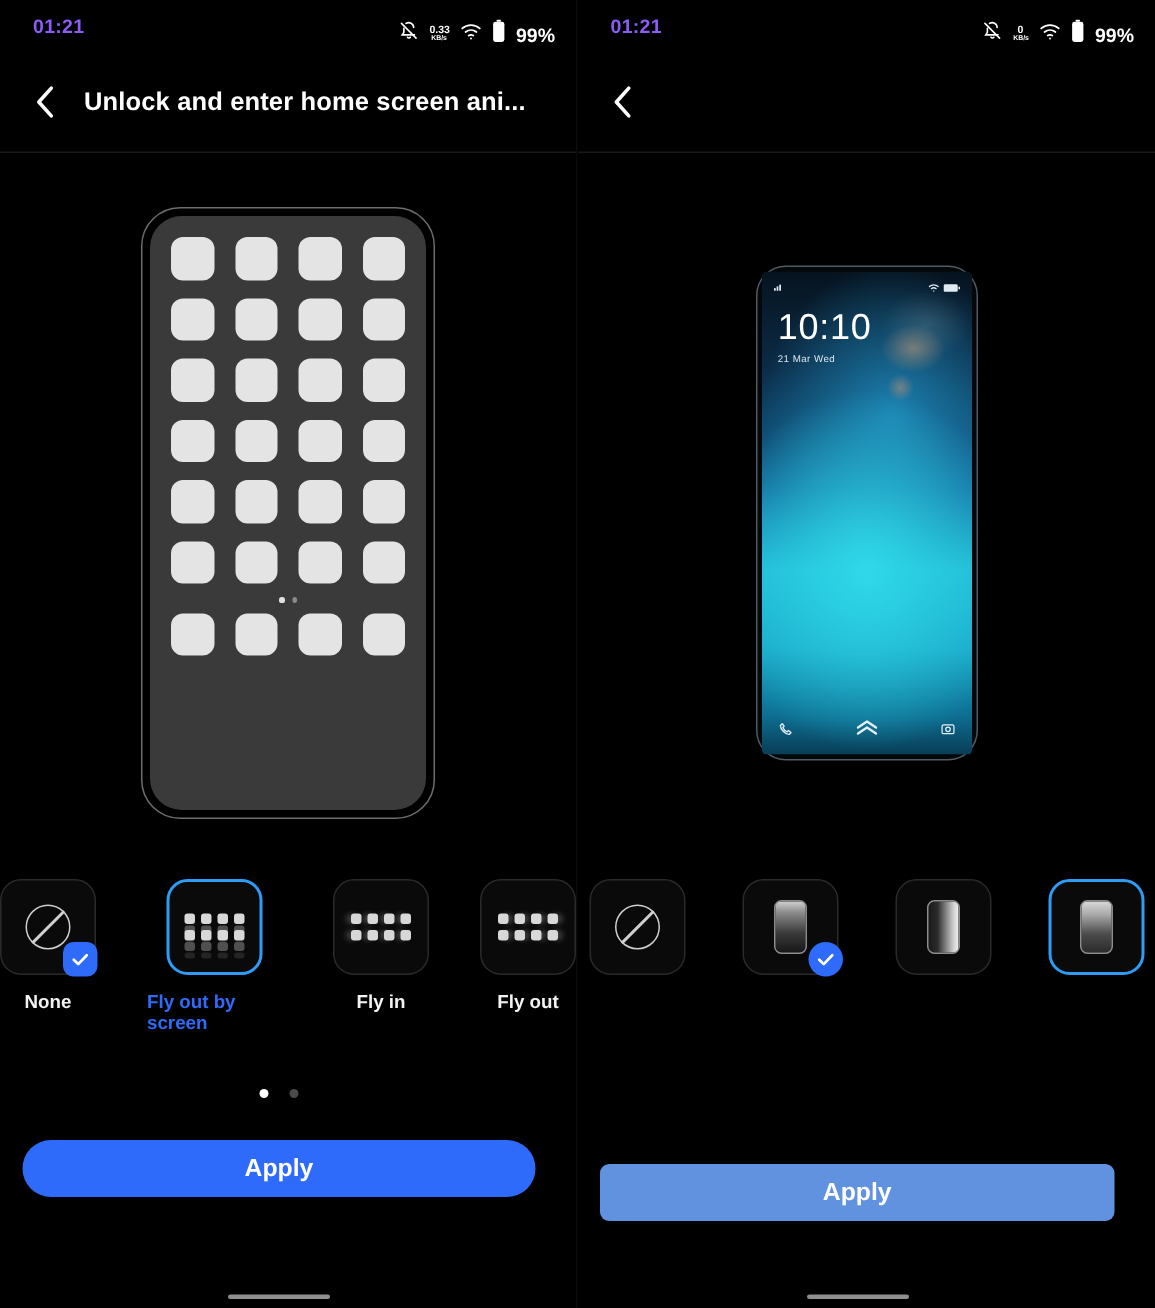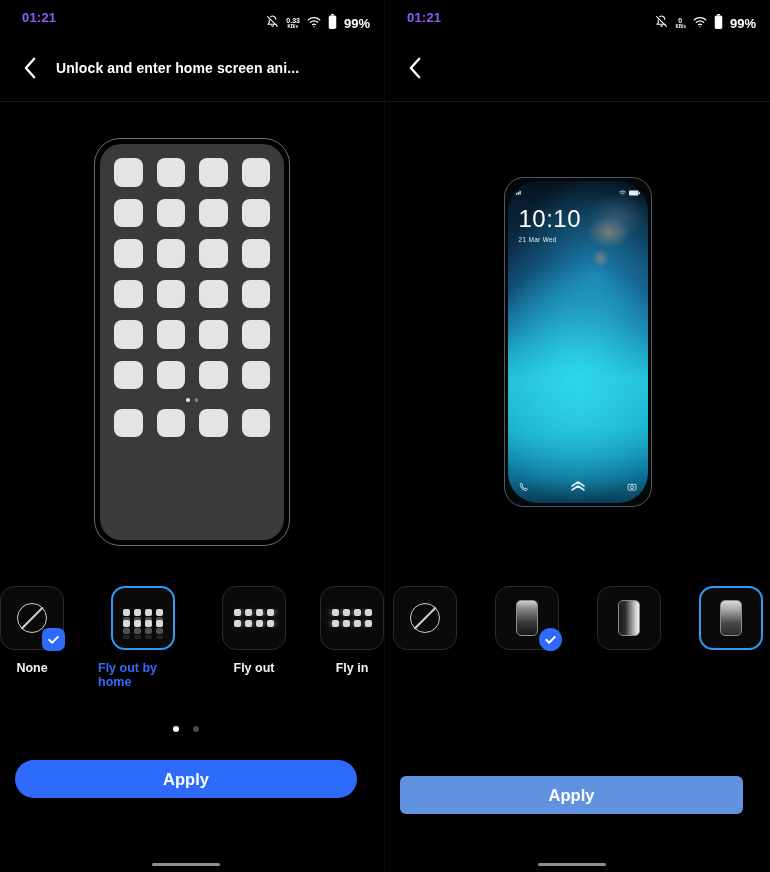--- a/index.html
+++ b/index.html
@@ -31,21 +31,21 @@
   .titlebar {
     height: 68px; display: flex; align-items: center; gap: 14px;
     padding: 0 18px 0 18px;
     border-bottom: 1px solid #181818;
   }
   .back-btn {
     width: 24px; height: 28px; display: flex; align-items: center;
     justify-content: center; cursor: pointer; flex: none;
   }
   .title {
-    color: #fff; font-size: 14px; font-weight: 700; letter-spacing: .1px;
+    color: #fff; font-size: 17px; font-weight: 700; letter-spacing: .1px;
     white-space: nowrap; overflow: hidden; text-overflow: ellipsis;
   }
 
   
   .preview-wrap {
     height: 480px; display: flex; align-items: center; justify-content: center;
   }
 
   
   .phone-home {
@@ -65,21 +65,21 @@
   .page-dots-mini i.dim { background: #8a8a8a; }
   .dock-grid { display: grid; grid-template-columns: repeat(4, 1fr); gap: 14px; }
 
   
   .phone-lock {
     width: 148px; height: 330px; border-radius: 20px;
     border: 1.5px solid #4f5a63; padding: 3px; background: #05080a;
     position: relative;
   }
   .lock-inner {
-    width: 100%; height: 100%; border-radius: 30px; overflow: hidden;
+    width: 100%; height: 100%; border-radius: 3px; overflow: hidden;
     position: relative;
     background:
       radial-gradient(ellipse 120% 60% at 50% 62%, #2fd8e8 0%, rgba(47,216,232,0) 62%),
       radial-gradient(ellipse 90% 45% at 62% 30%, rgba(30,140,190,.85) 0%, rgba(30,140,190,0) 70%),
       linear-gradient(180deg, #06131f 0%, #0b2b46 20%, #13699a 45%, #1fb8d4 62%, #19a5c6 78%, #0d6e92 92%, #083d56 100%);
   }
   .lock-inner::after {
     content: ""; position: absolute; inset: 0;
     background:
       radial-gradient(ellipse 22% 7% at 72% 16%, rgba(210,160,120,.5) 0%, rgba(210,160,120,0) 70%),
@@ -285,53 +285,53 @@
             <div class="mini-sq"></div>
               <div class="mini-sq"></div>
               <div class="mini-sq"></div>
               <div class="mini-sq"></div>
             <div class="mini-sq"></div>
               <div class="mini-sq"></div>
               <div class="mini-sq"></div>
               <div class="mini-sq"></div>
           </div>
         </div>
-        <div class="opt-label active">Fly out by home</div>
+        <div class="opt-label active">Fly out by screen</div>
+      </div>
+
+      <div class="opt">
+        <div class="opt-tile">
+          <div class="mini-grid blur-l">
+            <div class="mini-sq"></div>
+              <div class="mini-sq"></div>
+              <div class="mini-sq"></div>
+              <div class="mini-sq"></div>
+            <div class="mini-sq"></div>
+              <div class="mini-sq"></div>
+              <div class="mini-sq"></div>
+              <div class="mini-sq"></div>
+          </div>
+        </div>
+        <div class="opt-label">Fly in</div>
       </div>
 
       <div class="opt">
         <div class="opt-tile">
           <div class="mini-grid blur-r">
             <div class="mini-sq"></div>
               <div class="mini-sq"></div>
               <div class="mini-sq"></div>
               <div class="mini-sq"></div>
             <div class="mini-sq"></div>
               <div class="mini-sq"></div>
               <div class="mini-sq"></div>
               <div class="mini-sq"></div>
           </div>
         </div>
         <div class="opt-label">Fly out</div>
-      </div>
-
-      <div class="opt">
-        <div class="opt-tile">
-          <div class="mini-grid blur-l">
-            <div class="mini-sq"></div>
-              <div class="mini-sq"></div>
-              <div class="mini-sq"></div>
-              <div class="mini-sq"></div>
-            <div class="mini-sq"></div>
-              <div class="mini-sq"></div>
-              <div class="mini-sq"></div>
-              <div class="mini-sq"></div>
-          </div>
-        </div>
-        <div class="opt-label">Fly in</div>
       </div>
 
     </div>
 
     <div class="abs page-dots" style="top:726px;">
       <span class="on"></span>
       <span></span>
     </div>
 
     <div class="abs apply-row" style="top:760px;">

